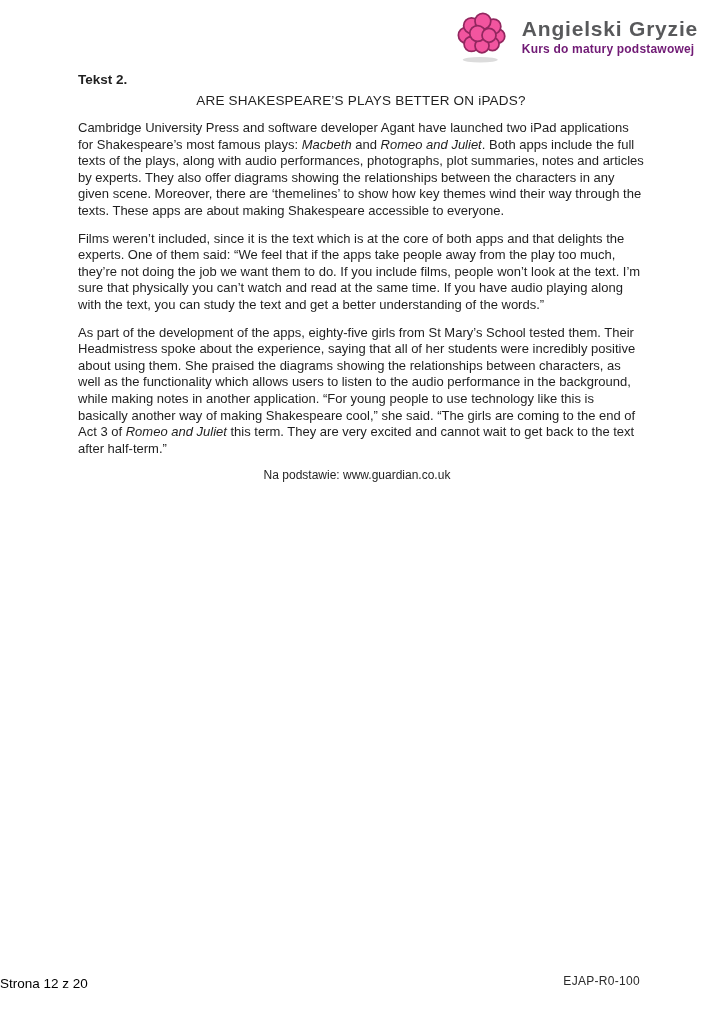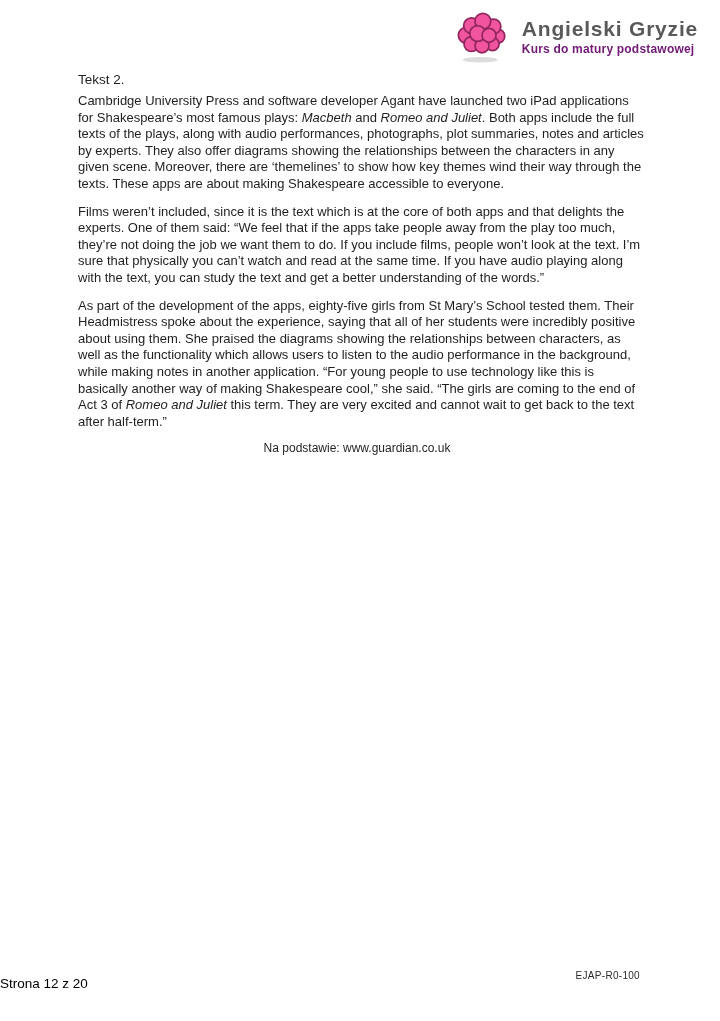--- a/index.html
+++ b/index.html
@@ -45,21 +45,21 @@
 
   
   .content {
     position: absolute;
     left: 78px;
     top: 72px;
     width: 566px;
   }
   .section-label {
     font-size: 13.5px;
-    font-weight: normal;
+    font-weight: bold;
     margin: 0 0 6px 0;
   }
   .doc-title {
     text-align: center;
     font-size: 13.5px;
     letter-spacing: 0.2px;
     margin: 0 0 12px 0;
   }
   .paragraphs p {
     font-size: 13px;
@@ -81,23 +81,23 @@
     position: absolute;
     bottom: 30px;
     left: 0;
     width: 100%;
     text-align: left;
     font-size: 13.5px;
     color: #000000;
   }
   .footer-code {
     position: absolute;
-    bottom: 40px;
+    bottom: 33px;
     right: 80px;
-    font-size: 10px;
+    font-size: 12px;
     color: #2a2a2a;
     letter-spacing: 0.3px;
   }
 </style>
 </head>
 <body>
 
 <div class="page">
 
   <div class="logo">
@@ -117,20 +117,21 @@
       </g>
     </svg>
     <div class="logo-text">
       <span class="logo-title">Angielski Gryzie</span>
       <span class="logo-subtitle">Kurs do matury podstawowej</span>
     </div>
   </div>
 
   <div class="content">
     <p class="section-label">Tekst 2.</p>
+    <p class="doc-title">ARE SHAKESPEARE’S PLAYS BETTER ON iPADS?</p>
     <div class="paragraphs">
         <p><span>Cambridge University Press and software developer Agant have launched two iPad applications for Shakespeare’s most famous plays: </span><em>Macbeth</em><span> and </span><em>Romeo and Juliet</em><span>. Both apps include the full texts of the plays, along with audio performances, photographs, plot summaries, notes and articles by experts. They also offer diagrams showing the relationships between the characters in any given scene. Moreover, there are ‘themelines’ to show how key themes wind their way through the texts. These apps are about making Shakespeare accessible to everyone.</span></p>
         <p><span>Films weren’t included, since it is the text which is at the core of both apps and that delights the experts. One of them said: “We feel that if the apps take people away from the play too much, they’re not doing the job we want them to do. If you include films, people won’t look at the text. I’m sure that physically you can’t watch and read at the same time. If you have audio playing along with the text, you can study the text and get a better understanding of the words.”</span></p>
         <p><span>As part of the development of the apps, eighty-five girls from St Mary’s School tested them. Their Headmistress spoke about the experience, saying that all of her students were incredibly positive about using them. She praised the diagrams showing the relationships between characters, as well as the functionality which allows users to listen to the audio performance in the background, while making notes in another application. “For young people to use technology like this is basically another way of making Shakespeare cool,” she said. “The girls are coming to the end of Act 3 of </span><em>Romeo and Juliet</em><span> this term. They are very excited and cannot wait to get back to the text after half-term.”</span></p>
       </div>
     <p class="source-line">Na podstawie: www.guardian.co.uk</p>
   </div>
 
   <div class="footer-page">Strona 12 z 20</div>
   <div class="footer-code">EJAP-R0-100</div>

